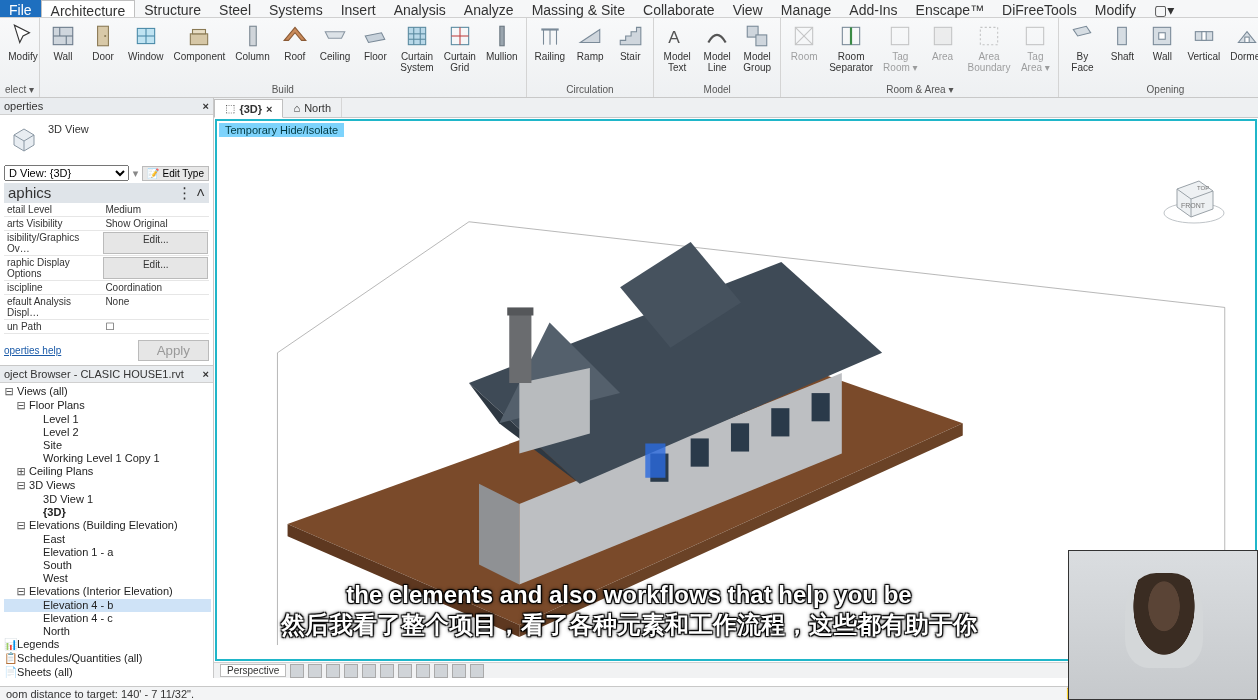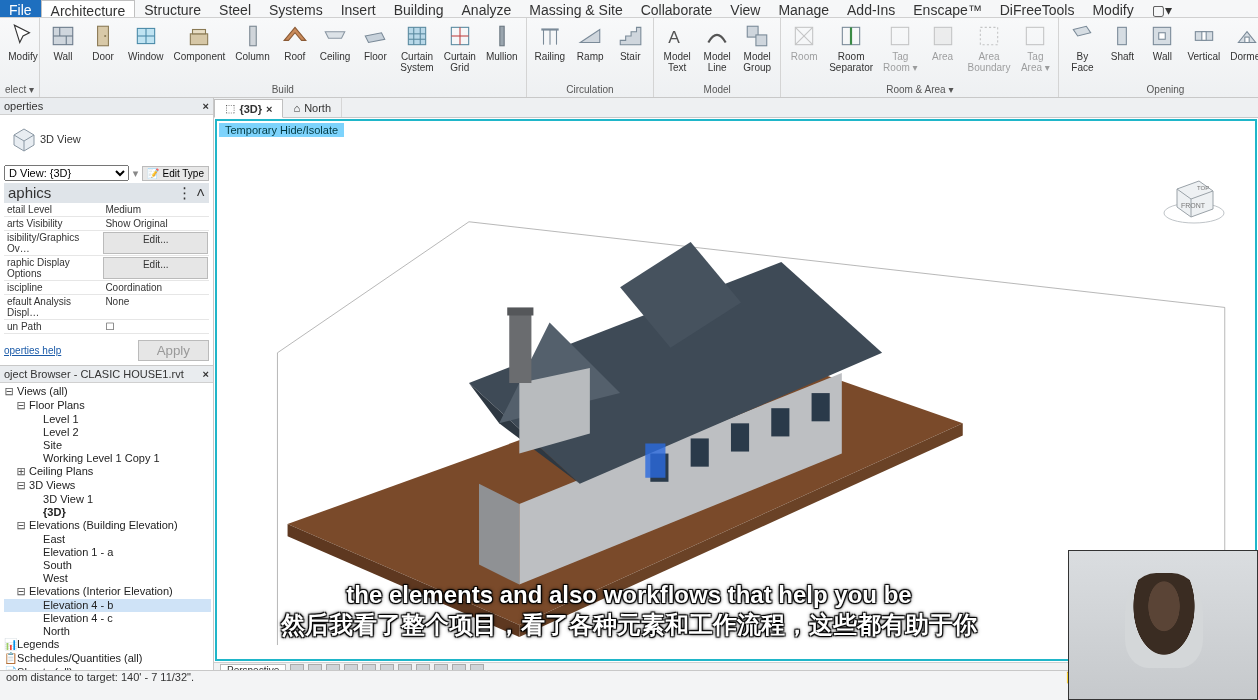--- a/index.html
+++ b/index.html
@@ -20,21 +20,21 @@
 .rbtn.dim { opacity: .45; }
 .ricon { width: 28px; height: 28px; display: flex; align-items: center; justify-content: center; }
 .ricon svg { width: 26px; height: 26px; }
 .rbtn .lbl { text-align: center; line-height: 1.05; white-space: pre; }
 
 
 .leftcol { position: absolute; top: 98px; left: 0; width: 214px; bottom: 22px; background: #f5f6f7; display: flex; flex-direction: column; border-right: 1px solid #c8c8c8; }
 .pane-hdr { display: flex; justify-content: space-between; align-items: center; background: #e9ecef; padding: 2px 4px; font-size: 11px; border-bottom: 1px solid #d0d0d0; }
 .pane-hdr .x { font-family: Arial; font-weight: bold; cursor: default; }
 .props-body { padding: 4px; background: #fff; }
-.props-hdr { display: flex; align-items: center; padding: 4px; }
+.props-hdr { display: flex; align-items: flex-start; gap: 8px; padding: 4px; }
 .props-hdr .cube { width: 32px; height: 32px; }
 .typecombo { display: flex; align-items: center; gap: 4px; margin-top: 6px; }
 .typecombo select { flex: 1; font-size: 11px; }
 .edittype { font-size: 10px; padding: 1px 4px; background: #e8e8e8; border: 1px solid #bbb; }
 .prop-group { background: #dfe4e9; font-size: 15px; padding: 1px 4px; margin-top: 2px; display:flex; justify-content:space-between;}
 .prop-row { display: flex; font-size: 10px; border-bottom: 1px solid #e6e6e6; }
 .prop-row .k { width: 48%; padding: 1px 3px; background:#fff;}
 .prop-row .v { flex:1; padding: 1px 3px; background:#fff;}
 .prop-row .v.btn { text-align:center; background:#e6e6e6; border:1px solid #bbb; margin:1px;}
 .propfoot { display:flex; justify-content:space-between; align-items:center; margin-top:6px; font-size:10px;}
@@ -57,40 +57,40 @@
 .canvas { flex:1; position:relative; border:2px solid #1fb6c9; margin:1px; overflow:hidden; background:#fff;}
 .tempchip { position:absolute; left:2px; top:2px; background:#7dd3fc; color:#003a42; font-size:11px; padding:1px 6px;}
 .scene { position:absolute; inset:0; }
 
 .viewcube { position:absolute; right:26px; top:40px; width:70px; height:70px; }
 
 .vcbar { height:16px; background:#f1f2f3; border-top:1px solid #d0d0d0; display:flex; align-items:center; gap:4px; padding:0 6px; font-size:10px; color:#333;}
 .vcbar .persp { border:1px solid #bbb; padding:0 6px; background:#fff;}
 .vcbar .ico { width:14px; height:14px; display:inline-block; background:#d0d4d8; border:1px solid #aaa;}
 
-.statusbar { position:absolute; left:0; right:0; bottom:0; height:30px; background:#f3f4f5; border-top:1px solid #c8c8c8; display:flex; align-items:flex-start; font-size:11px; color:#333; padding:0 6px; gap:12px;}
+.statusbar { position:absolute; left:0; right:0; bottom:0; height:14px; background:#f3f4f5; border-top:1px solid #c8c8c8; display:flex; align-items:center; font-size:11px; color:#333; padding:0 6px; gap:12px;}
 .statusbar .sel { border:1px solid #bbb; background:#fff; padding:0 6px; min-width:160px;}
 
 .subtitle { position:absolute; left:50%; transform:translateX(-50%); bottom:60px; text-align:center; color:#fff; font-weight:bold; font-size:24px; line-height:1.25; text-shadow: -1px -1px 1px #000, 1px -1px 1px #000, -1px 1px 1px #000, 1px 1px 1px #000, 0 0 4px #000; pointer-events:none; width:90%;}
 .subtitle .cn { font-size:24px;text-align:center; }
 
 .webcam { position:absolute; right:0; bottom:0; width:190px; height:150px; background:linear-gradient(#dadde0,#c6c9cc); border:1px solid #333; }
 .webcam::after { content:""; position:absolute; left:56px; top:22px; width:78px; height:95px; background:radial-gradient(ellipse at 50% 35%, #5a4436 0 28%, #3a2c22 29% 55%, transparent 56%), #d4d7d9; border-radius:40% 40% 30% 30%; }
 </style>
 </head>
 <body>
 
 <div class="menubar">
   <div class="tab file">File</div>
   <div class="tab active">Architecture</div>
   <div class="tab">Structure</div>
   <div class="tab">Steel</div>
   <div class="tab">Systems</div>
   <div class="tab">Insert</div>
-  <div class="tab">Building</div>
+  <div class="tab">Analysis</div>
   <div class="tab">Analyze</div>
   <div class="tab">Massing &amp; Site</div>
   <div class="tab">Collaborate</div>
   <div class="tab">View</div>
   <div class="tab">Manage</div>
   <div class="tab">Add-Ins</div>
   <div class="tab">Enscape™</div>
   <div class="tab">DiFreeTools</div>
   <div class="tab">Modify</div>
   <div class="tab">▢▾</div>

